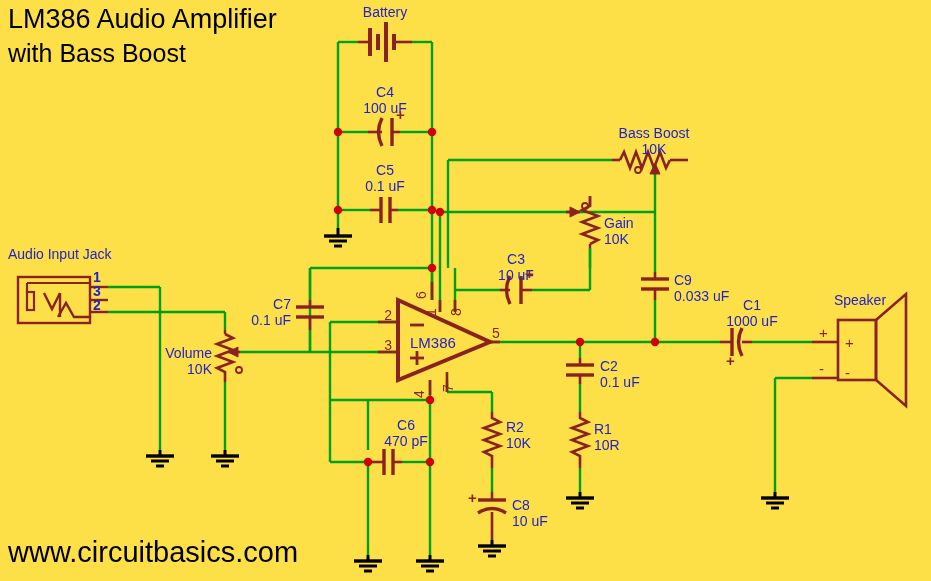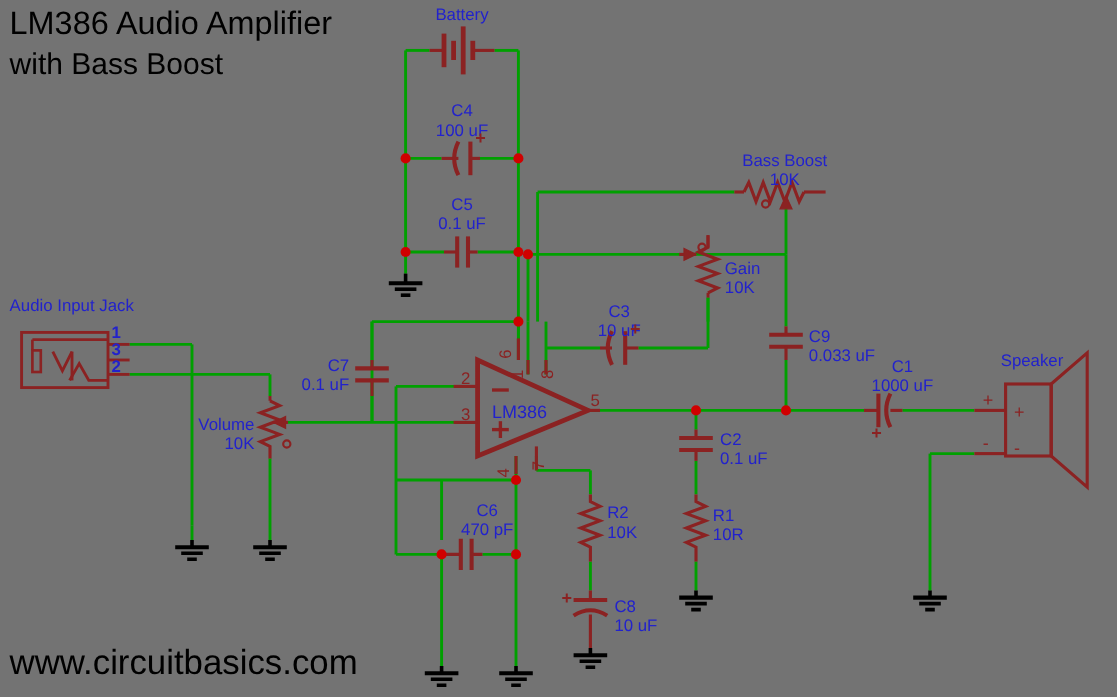--- a/index.html
+++ b/index.html
@@ -1,16 +1,16 @@
 <!DOCTYPE html>
 <html><head>
 <meta charset="utf-8">
 <style>
   html,body{margin:0;padding:0;background:#ffffff;}
-  #root{position:relative;width:931px;height:581px;background:#737373;overflow:hidden;
+  #root{position:relative;width:931px;height:581px;background:#fde047;overflow:hidden;
         font-family:"Liberation Sans", sans-serif;}
   #schematic{position:absolute;left:0;top:0;width:931px;height:581px;}
   text{font-family:"Liberation Sans", sans-serif;}
 </style>
 </head>
 <body>
 
 <div id="root">
 <svg id="schematic" viewBox="0 0 931 581">
 

